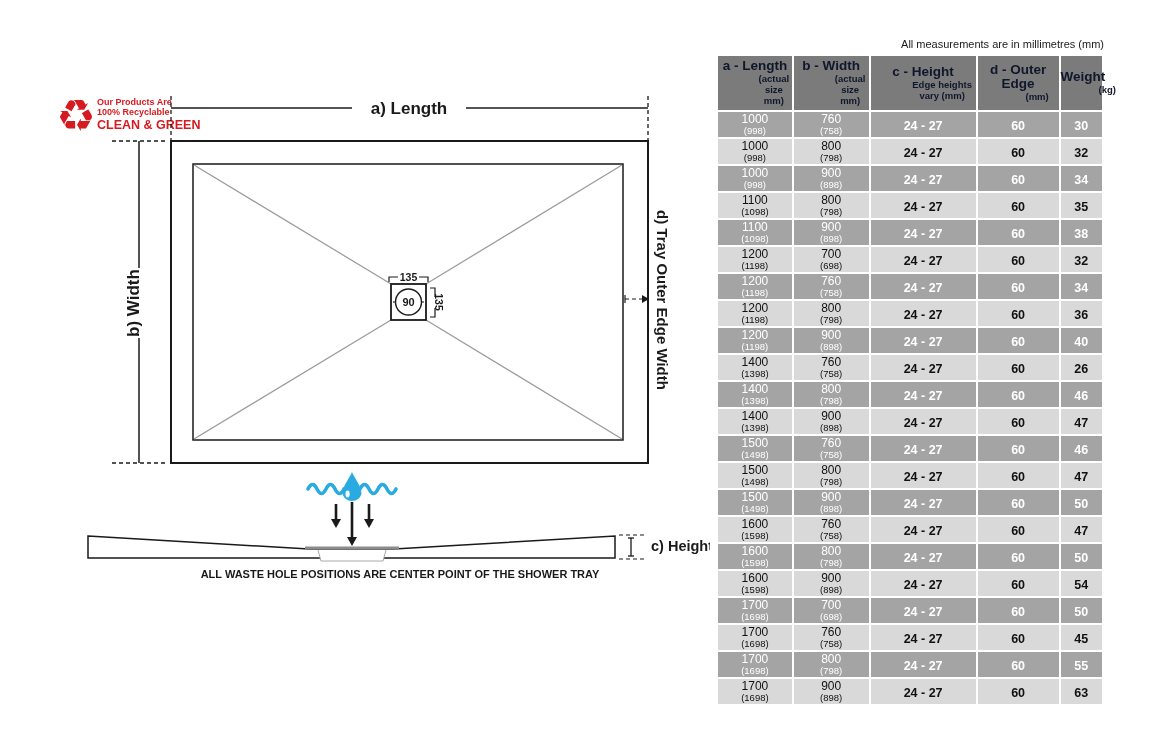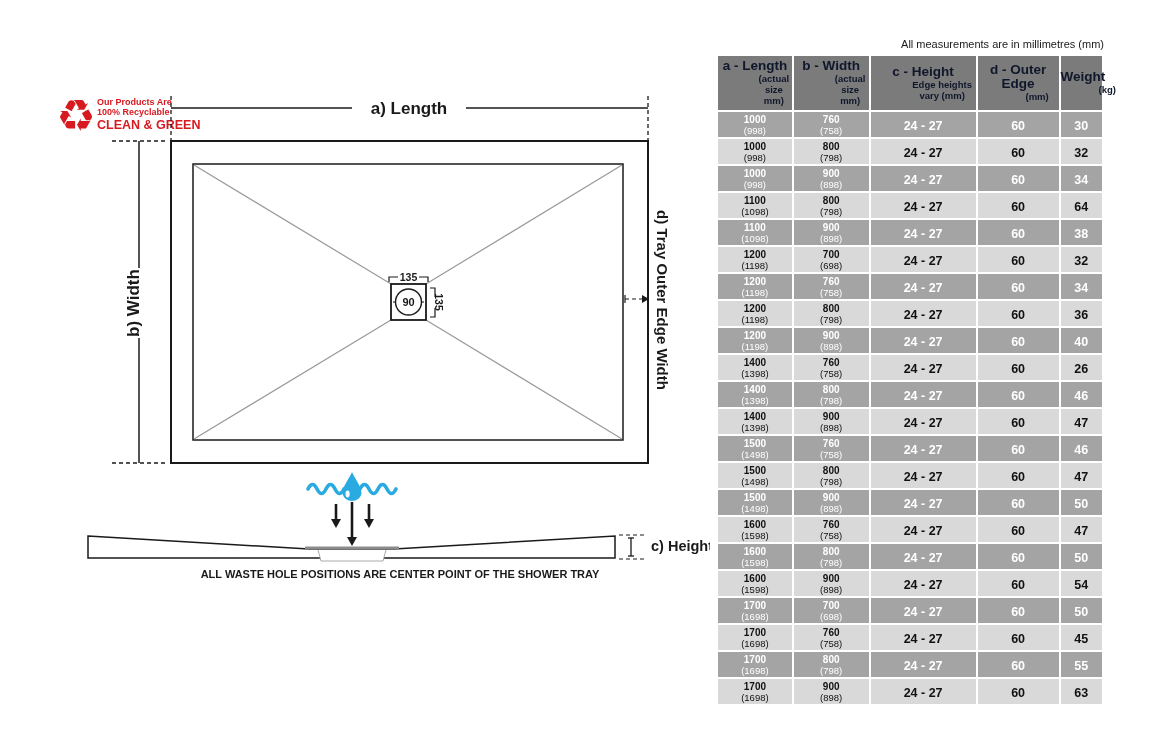--- a/index.html
+++ b/index.html
@@ -34,21 +34,21 @@
     background:var(--header-bg);color:#0f172a;text-align:center;
     vertical-align:middle;padding:3px 0 4px 0;
   }
   .th-title{display:block;font-size:13.5px;font-weight:bold;line-height:14px;}
   .th-sub{display:block;font-size:9.5px;font-weight:bold;line-height:11px;margin-left:38px;}
   table.spec td{
     text-align:center;vertical-align:middle;height:25px;padding:1px 0;
   }
   tr.row-dark td{background:var(--row-dark);color:#ffffff;}
   tr.row-light td{background:var(--row-light);color:#111111;}
-  .cell-main{display:block;font-size:10px;font-weight:bold;line-height:13px;}
+  .cell-main{display:block;font-size:12px;font-weight:normal;line-height:13px;}
   .cell-sub{display:block;font-size:9.5px;font-weight:normal;line-height:10px;}
   .cell-single{font-size:12.5px;font-weight:bold;}
   .col-0{width:73px}.col-1{width:74px}.col-2{width:104px}.col-3{width:80px}.col-4{width:41px}
 </style>
 </head>
 <body>
 
 <div class="page">
 
   <svg class="diagram-svg" width="710" height="742" viewBox="0 0 710 742">
@@ -244,21 +244,21 @@
       <span class="cell-main">800</span>
       <span class="cell-sub">(798)</span>
     </td>
     <td>
       <span class="cell-single">24 - 27</span>
     </td>
     <td>
       <span class="cell-single">60</span>
     </td>
     <td>
-      <span class="cell-single">64</span>
+      <span class="cell-single">35</span>
     </td>
   </tr>
 
   <tr class="row-dark">
     <td>
       <span class="cell-main">1100</span>
       <span class="cell-sub">(1098)</span>
     </td>
     <td>
       <span class="cell-main">900</span>

